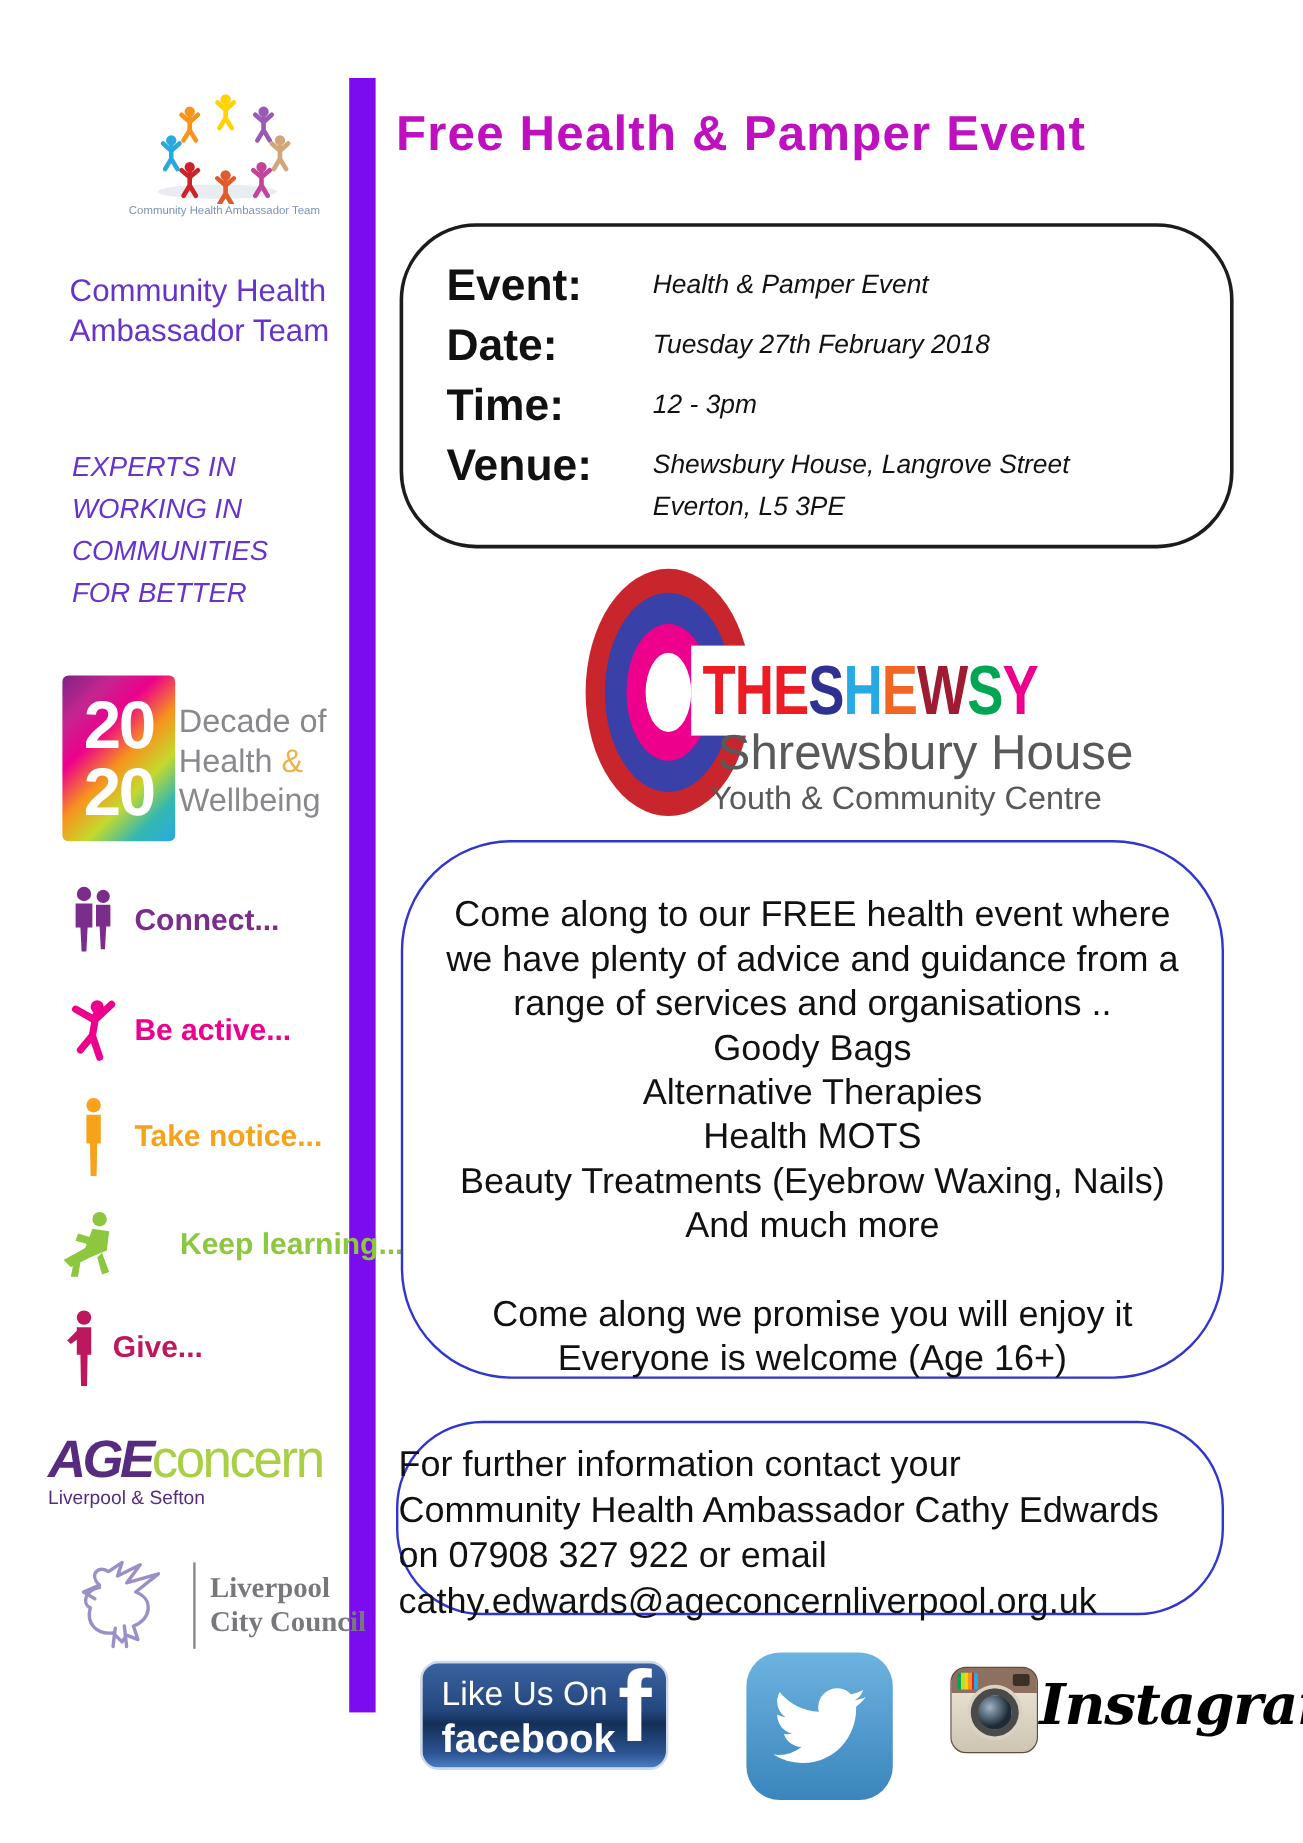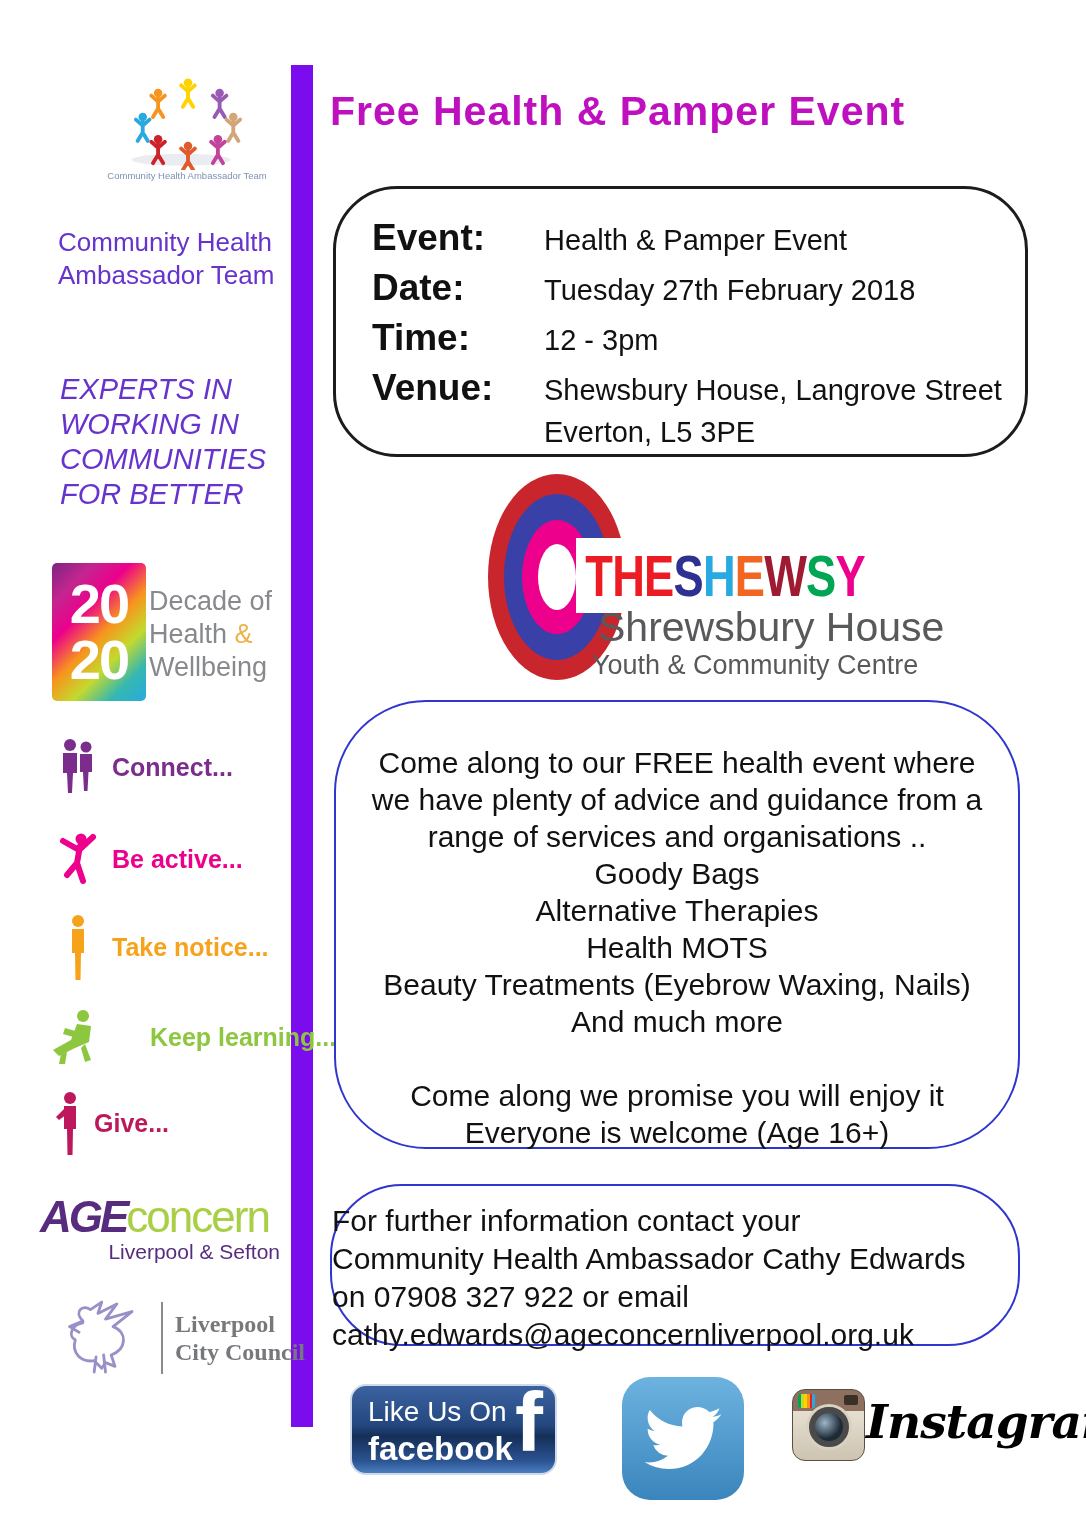--- a/index.html
+++ b/index.html
@@ -7,49 +7,49 @@
         font-family:"Liberation Sans",sans-serif;color:#111;}
   .abs{position:absolute;}
 
   
   .vbar{left:291px;top:65px;width:22px;height:1362px;background:#7b0cee;}
 
   
   .dolls{left:112px;top:76px;width:152px;height:94px;}
   .dolls-caption{left:92px;top:170px;width:190px;text-align:center;font-size:9.5px;color:#7d92b3;}
   .org-name{left:58px;top:226px;font-size:26px;line-height:33px;color:#6633cc;}
-  .tagline{left:60px;top:372px;font-size:29px;line-height:35px;font-style:italic;color:#6633cc;}
+  .tagline{left:60px;top:372px;font-size:23px;line-height:35px;font-style:italic;color:#6633cc;}
   .decade{left:52px;top:563px;display:flex;gap:3px;}
   .decade-sq{width:94px;height:138px;border-radius:5px;display:flex;flex-direction:column;
     align-items:center;justify-content:center;
     background:linear-gradient(135deg,#7c2483 0%,#c4258f 18%,#ec008c 34%,#f7941d 52%,#c4d92e 68%,#35b8b0 84%,#2aa9e0 100%);}
   .decade-sq span{color:#fff;font-weight:bold;font-size:56px;line-height:56px;letter-spacing:-2px;}
   .decade-text{padding-top:22px;font-size:27px;line-height:33px;color:#87898c;}
   .amp{color:#eeb24a;}
   .way{display:flex;align-items:center;height:74px;}
   .way .icon{width:52px;display:flex;justify-content:center;}
   .way .lbl{font-weight:bold;font-size:25px;margin-left:8px;}
   .ageconcern{left:40px;top:1192px;width:240px;}
   .ac-row{display:flex;align-items:baseline;}
   .ac-age{font-weight:bold;font-style:italic;font-size:44px;letter-spacing:-3px;color:#572c7f;}
   .ac-concern{font-size:44px;letter-spacing:-2px;color:#a8cf45;}
-  .ac-sub{text-align:right;font-size:21px;color:#572c7f;margin-top:-2px;}
+  .ac-sub{text-align:left;font-size:16px;color:#572c7f;margin-top:-2px;}
   .council{left:45px;top:1298px;display:flex;align-items:center;gap:12px;}
   .council-div{width:2px;height:72px;background:#8a8a8a;}
   .council-text{font-family:"Liberation Serif",serif;font-weight:bold;font-size:24px;
     line-height:28px;color:#77787b;}
 
   
   .title{left:330px;top:88px;width:700px;text-align:left;font-size:41px;font-weight:bold;
     letter-spacing:1px;}
   .event-box{left:333px;top:186px;width:695px;height:271px;border:3px solid #1c1c1c;
     border-radius:64px;box-sizing:border-box;padding:28px 0 0 36px;background:#fff;}
   .event-row{display:flex;margin-bottom:8px;}
   .event-label{width:172px;font-size:37px;font-weight:bold;}
-  .event-value{font-size:29px;padding-top:7px;}
+  .event-value{font-size:22px;padding-top:7px;font-style:italic;}
   .event-value .v2{margin-top:9px;}
 
   
   .shewsy{left:330px;top:474px;width:700px;height:214px;}
   .ring{position:absolute;border-radius:50%;}
   .r1{left:158px;top:0;width:138px;height:206px;background:#c9252c;}
   .r2{left:174px;top:20px;width:106px;height:166px;background:#3941a8;}
   .r3{left:192px;top:46px;width:70px;height:114px;background:#ec008c;}
   .r4{left:208px;top:70px;width:38px;height:66px;background:#ffffff;}
   .shewsy-name{position:absolute;left:246px;top:64px;background:#fff;padding:4px 4px 4px 12px;

